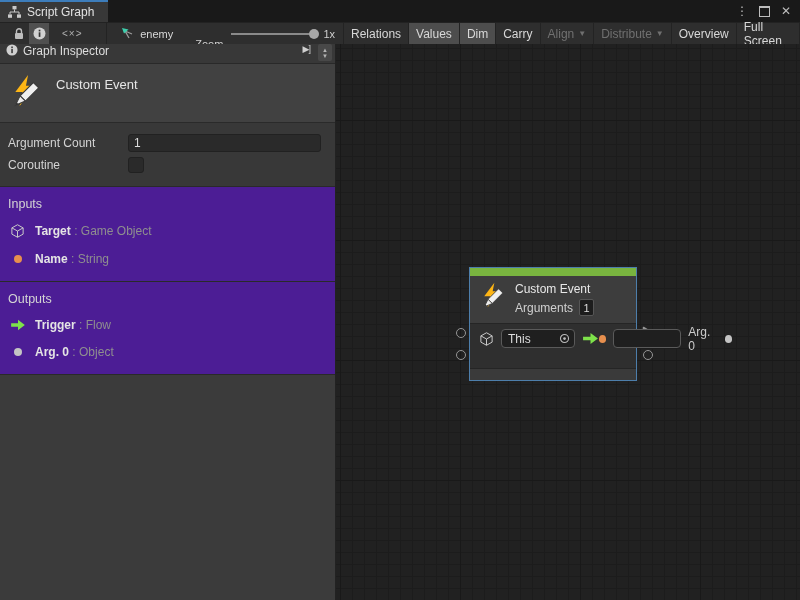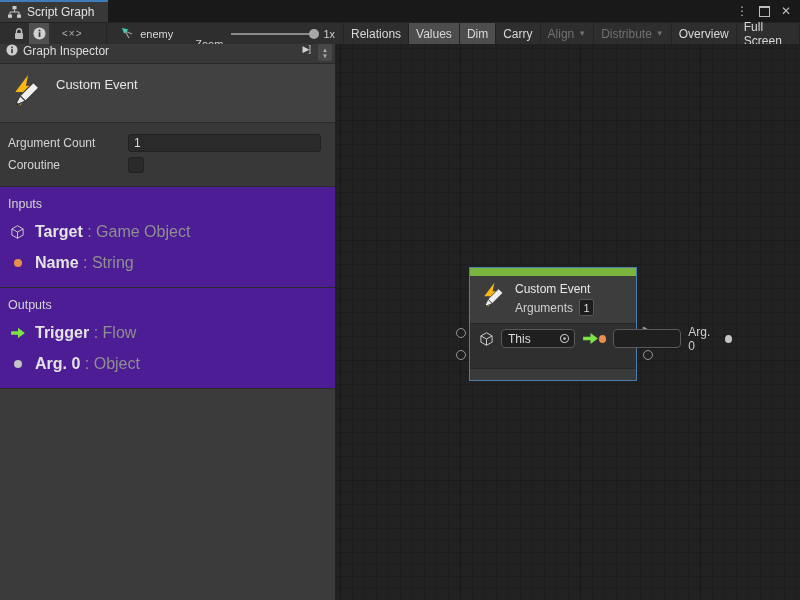--- a/index.html
+++ b/index.html
@@ -58,21 +58,21 @@
 
   .fields{background:#383838;padding:9px 14px 10px 8px;border-bottom:1px solid #2a2a2a;}
   .field-row{display:flex;align-items:center;height:21px;margin-bottom:1px;}
   .field-label{width:120px;font-size:12px;color:#d4d4d4;}
   .text-input{flex:1;height:16px;background:#2a2a2a;border:1px solid #212121;border-radius:3px;
               color:#dddddd;font-size:12px;padding:0 5px;font-family:"Liberation Sans",sans-serif;outline:none;}
   .checkbox{width:14px;height:14px;background:#2a2a2a;border:1px solid #212121;border-radius:3px;}
 
   .section{background:#4c1d95;padding:8px 10px 2px 8px;border-bottom:1px solid #2a2a2a;}
   .section-header{font-size:12.5px;color:#d4d4d4;margin:2px 0 12px 0;}
-  .port-row{display:flex;align-items:center;gap:9px;margin:0 0 13px 1px;font-size:16px;}
+  .port-row{display:flex;align-items:center;gap:9px;margin:0 0 13px 1px;font-size:12px;}
   .port-icon-cell{width:17px;display:flex;justify-content:center;}
   .port-name{color:#e4e4e4;font-weight:bold;}
   .port-type{color:#8f8f8f;}
   .dot{width:8px;height:8px;border-radius:50%;}
   .insp-rest{flex:1;background:#3b3b3b;}
 
   
   .canvas{flex:1;position:relative;background-color:#212121;
     background-image:
       linear-gradient(#191919 1px, transparent 1px),

